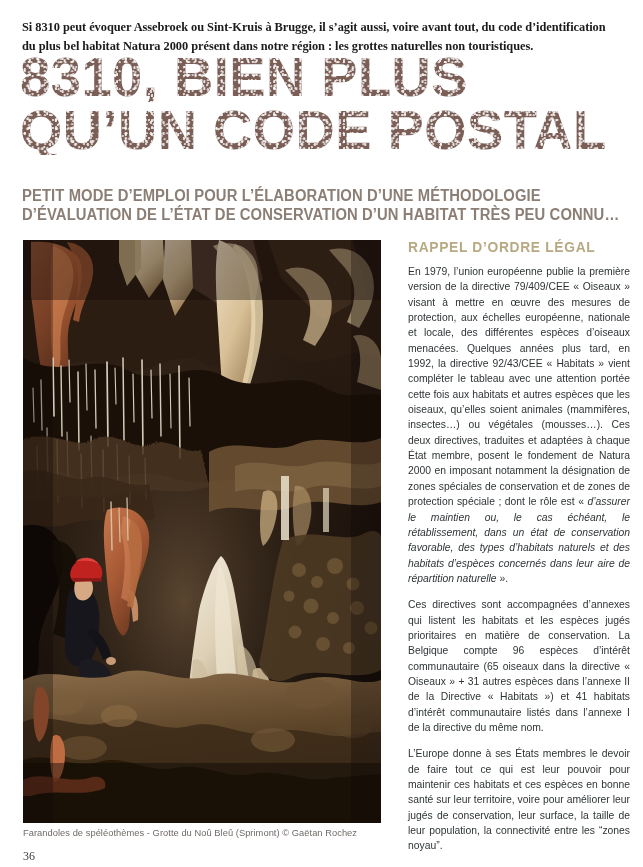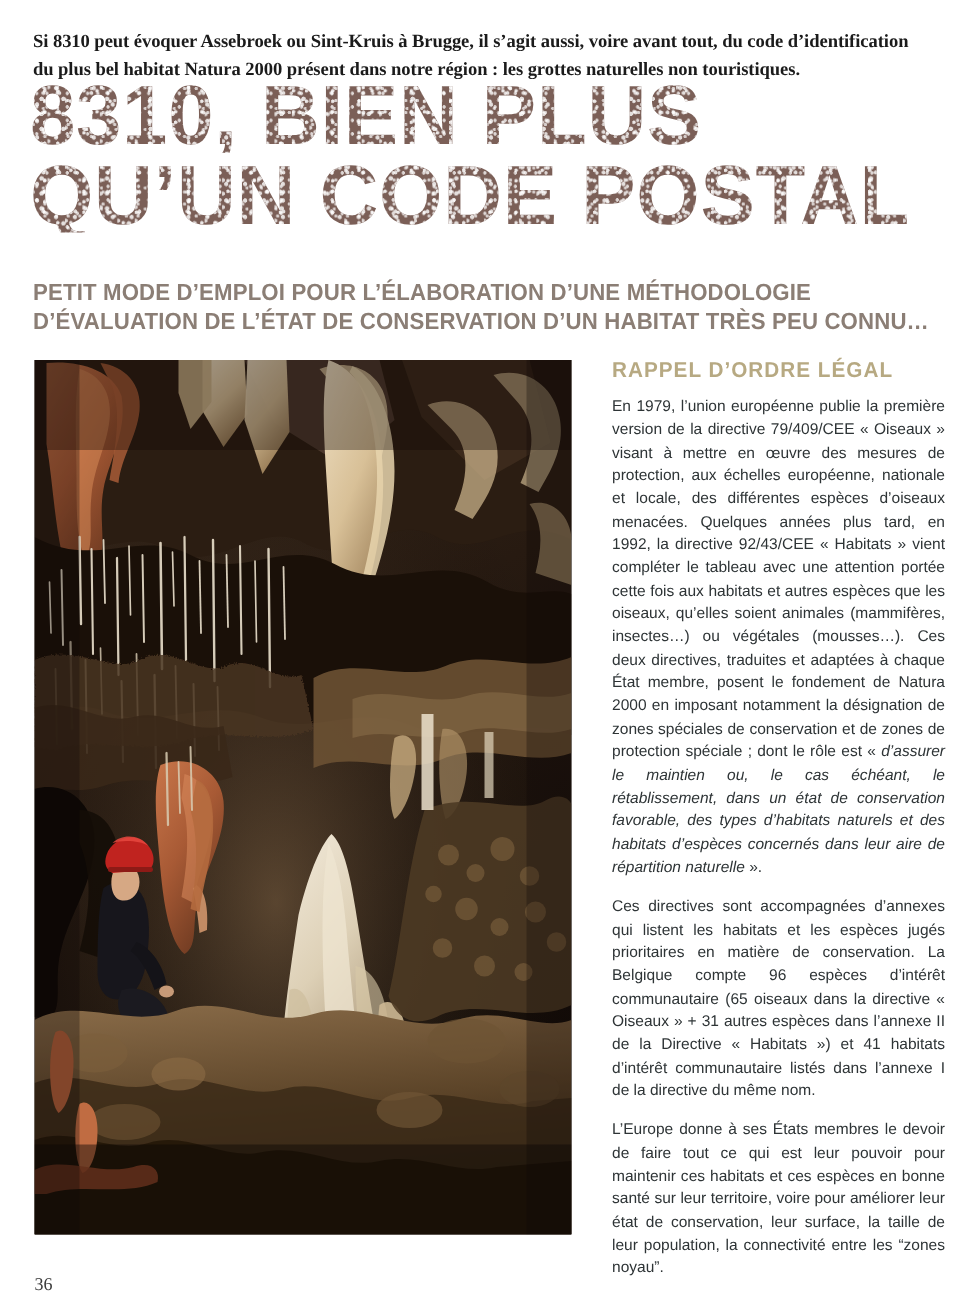--- a/index.html
+++ b/index.html
@@ -324,23 +324,24 @@
 
       <rect x="0" y="0" width="358" height="583" fill="none"></rect>
       <path d="M0 0 L358 0 L358 583 L0 583 Z" fill="none"></path>
       <rect x="0" y="0" width="358" height="60" fill="#110a06" opacity="0.35"></rect>
       <rect x="0" y="523" width="358" height="60" fill="#0c0704" opacity="0.45"></rect>
       <rect x="0" y="0" width="30" height="583" fill="#0d0805" opacity="0.3"></rect>
       <rect x="328" y="0" width="30" height="583" fill="#0d0805" opacity="0.3"></rect>
     </svg>
   </div>
 
+  <div class="caption">Farandoles de spéléothèmes - Grotte du Noû Bleû (Sprimont) © Gaëtan Rochez</div>
   <div class="folio">36</div>
 
   <div class="col">
     <h2>RAPPEL D’ORDRE LÉGAL</h2>
     <p><span>En 1979, l’union européenne publie la première version de la directive 79/409/CEE « Oiseaux » visant à mettre en œuvre des mesures de protection, aux échelles européenne, nationale et locale, des différentes espèces d’oiseaux menacées. Quelques années plus tard, en 1992, la directive 92/43/CEE « Habitats » vient compléter le tableau avec une attention portée cette fois aux habitats et autres espèces que les oiseaux, qu’elles soient animales (mammifères, insectes…) ou végétales (mousses…). Ces deux directives, traduites et adaptées à chaque État membre, posent le fondement de Natura 2000 en imposant notamment la désignation de zones spéciales de conservation et de zones de protection spéciale ; dont le rôle est « </span><i class="it">d’assurer le maintien ou, le cas échéant, le rétablissement, dans un état de conservation favorable, des types d’habitats naturels et des habitats d’espèces concernés dans leur aire de répartition naturelle</i><span> ».</span></p>
     <p>Ces directives sont accompagnées d’annexes qui listent les habitats et les espèces jugés prioritaires en matière de conservation. La Belgique compte 96 espèces d’intérêt communautaire (65 oiseaux dans la directive « Oiseaux » + 31 autres espèces dans l’annexe II de la Directive « Habitats ») et 41 habitats d’intérêt communautaire listés dans l’annexe I de la directive du même nom.</p>
-    <p>L’Europe donne à ses États membres le devoir de faire tout ce qui est leur pouvoir pour maintenir ces habitats et ces espèces en bonne santé sur leur territoire, voire pour améliorer leur état de conservation, leur surface, la taille de leur population, la connectivité entre les “zones noyau”.</p>
+    <p>L’Europe donne à ses États membres le devoir de faire tout ce qui est leur pouvoir pour maintenir ces habitats et ces espèces en bonne santé sur leur territoire, voire pour améliorer leur jugés de conservation, leur surface, la taille de leur population, la connectivité entre les “zones noyau”.</p>
     <p>Afin de prouver qu’ils ont bien travaillé, les pays européens sont tenus de rendre un rapport tous les six ans à la commission, qui évalue la</p>
   </div>
 
 </div>
 
 </body></html>

